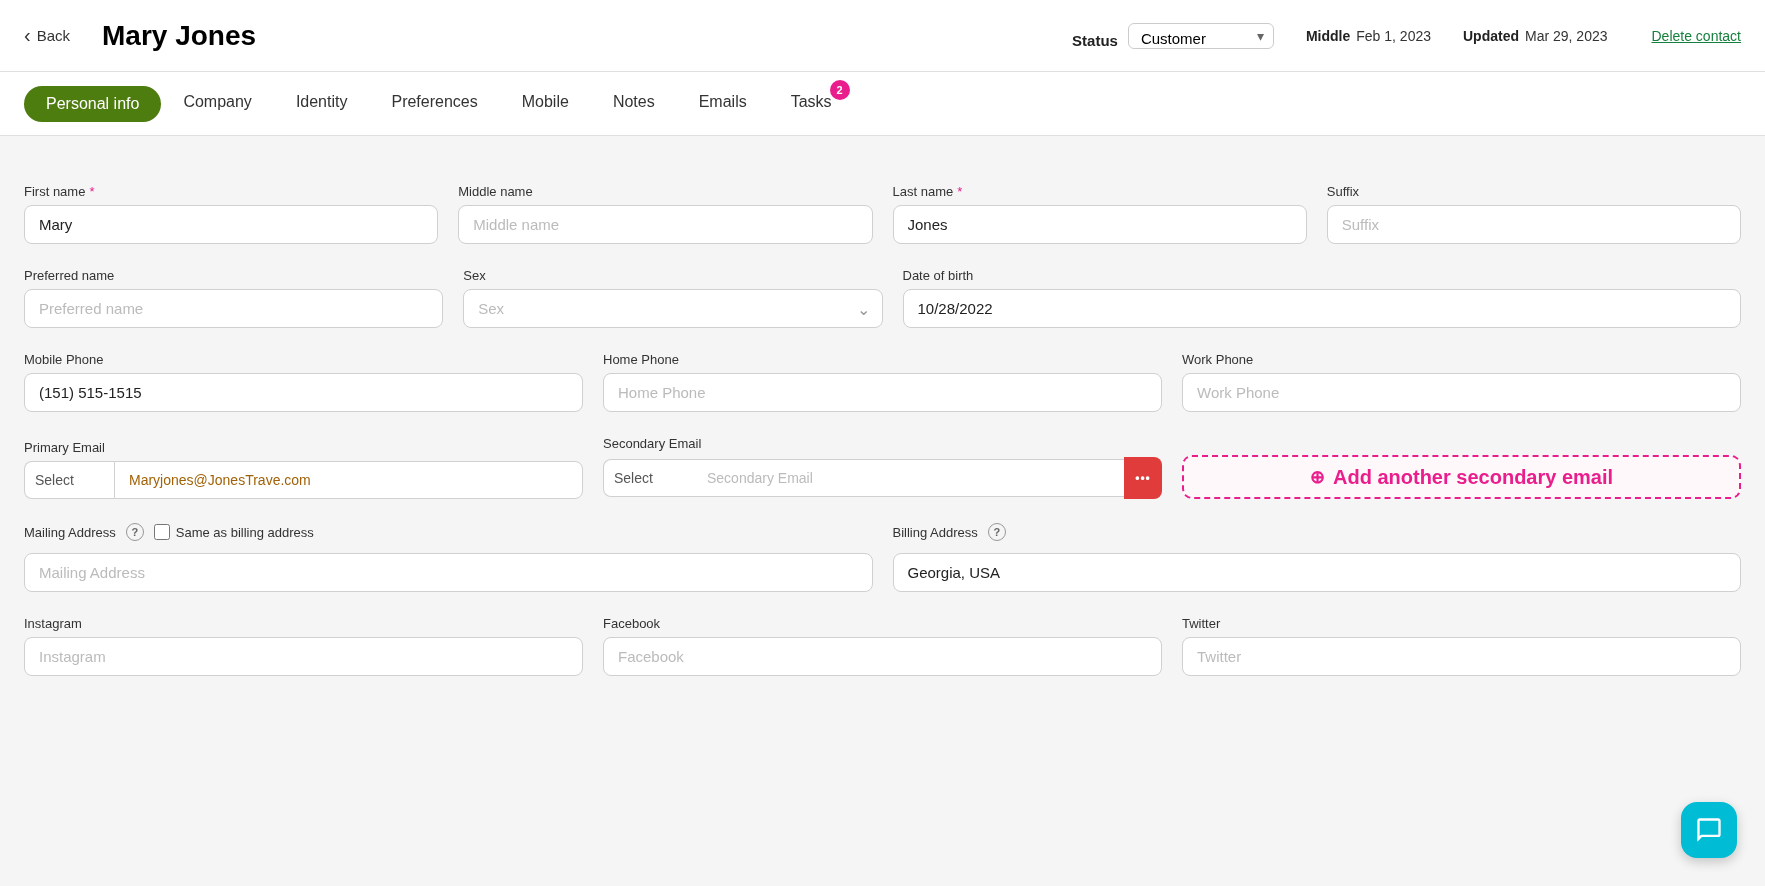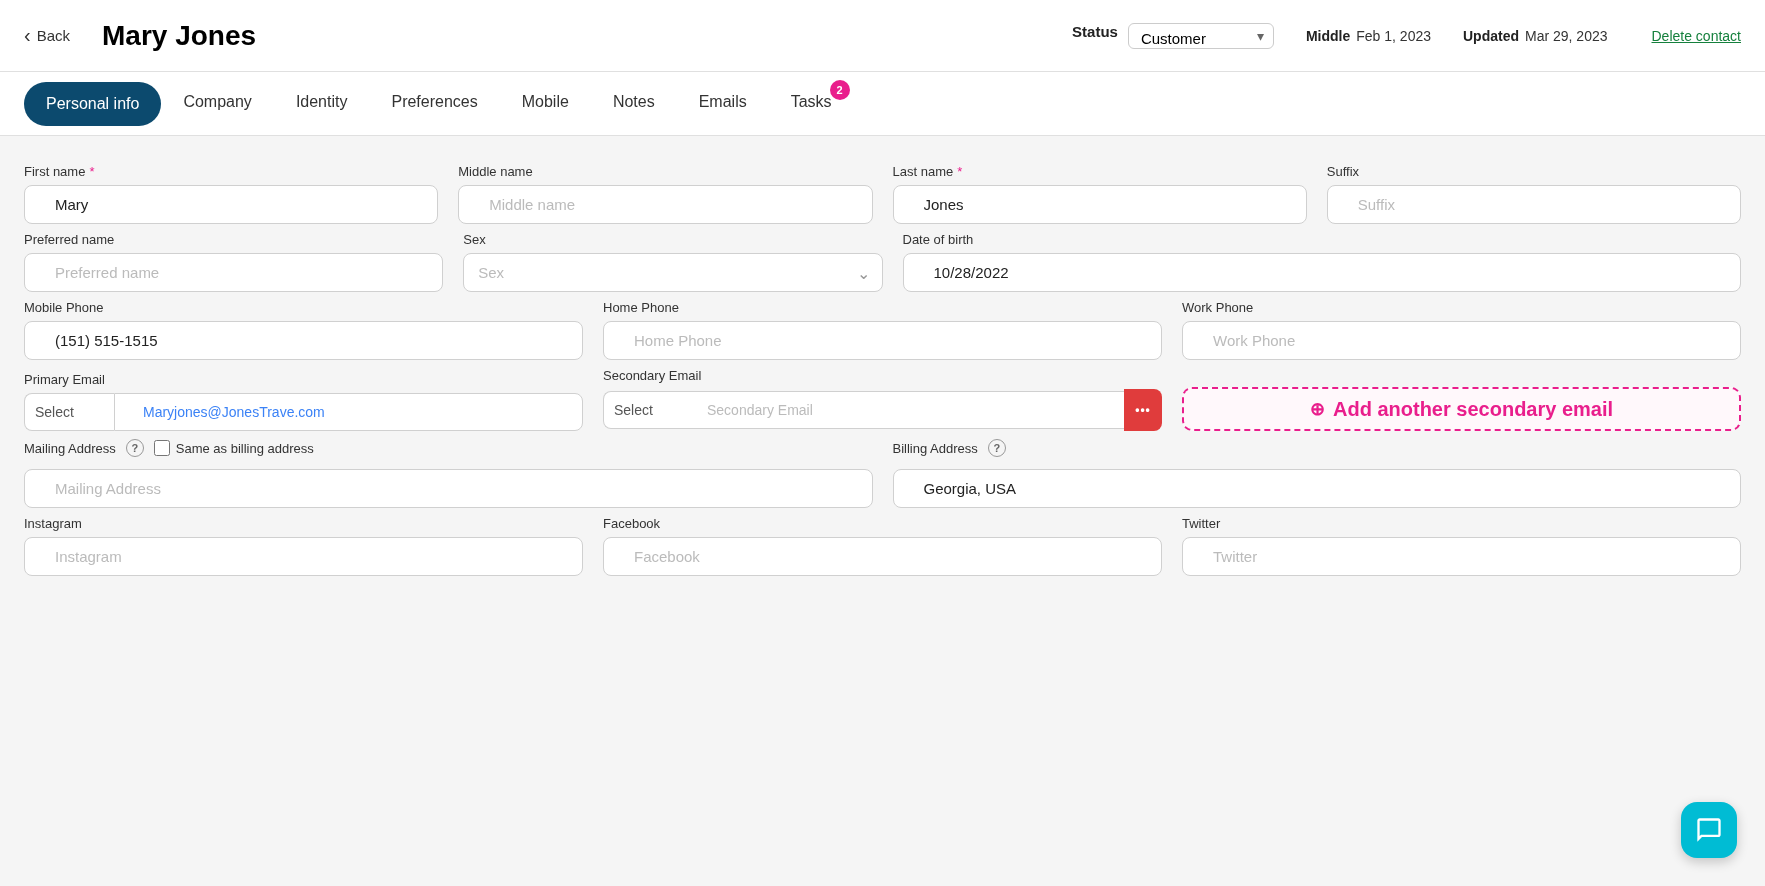--- a/index.html
+++ b/index.html
@@ -16,21 +16,21 @@
       height: 72px;
     }
     .back-link {
       display: flex; align-items: center; gap: 6px;
       color: #333; text-decoration: none; font-size: 15px; cursor: pointer;
     }
     .contact-name {
       font-size: 28px; font-weight: 700; color: #000000; margin-right: auto;
     }
     .status-group {
-      display: flex; align-items: flex-start; gap: 10px;
+      display: flex; align-items: flex-end; gap: 10px;
     }
     .status-label { font-weight: 600; font-size: 15px; }
     .status-select {
       border: 1.5px solid #ccc; border-radius: 6px; padding: 6px 32px 1px 12px;
       font-size: 15px; background: #fff; appearance: none; cursor: pointer;
       min-width: 140px; position: relative;
     }
     .status-select-wrap { position: relative; }
     .status-select-wrap::after {
       content: '▾'; position: absolute; right: 10px; top: 50%; transform: translateY(-50%);
@@ -48,37 +48,38 @@
       padding: 0 24px;
       display: flex; align-items: center; gap: 0;
       height: 64px;
     }
     .tab {
       padding: 0 22px; height: 64px; display: flex; align-items: center;
       font-size: 16px; font-weight: 500; color: #333; cursor: pointer;
       border-bottom: 3px solid transparent; position: relative;
     }
     .tab.active {
-      background: #0c4a6e; color: #fff; border-radius: 24px;
-      height: 44px; border-bottom: none; margin-top: 0;
+      background: #4d7c0f; color: #fff; border-radius: 24px;
+      height: 36px; border-bottom: none; margin-top: 0;
     }
     .tab-badge {
       background: #e91e8c; color: #fff; border-radius: 50%;
       width: 20px; height: 20px; font-size: 11px; font-weight: 700;
       display: flex; align-items: center; justify-content: center;
       position: absolute; top: 8px; right: 4px;
     }
 
     
     .main-content {
       padding: 28px 24px; background: #f5f5f5; min-height: calc(100vh - 136px);
     }
     .form-grid {
       display: grid;
-      gap: 8px;
+      gap: 24px;
+      margin-top: 20px;
     }
     .form-row {
       display: grid;
       grid-template-columns: repeat(4, 1fr);
       gap: 20px;
       align-items: start;
     }
     .form-row-3 {
       display: grid;
       grid-template-columns: repeat(3, 1fr);
@@ -86,21 +87,21 @@
       align-items: start;
     }
     .form-field { display: flex; flex-direction: column; gap: 6px; }
     .field-label {
       font-size: 13px; font-weight: 500; color: #333;
       display: flex; align-items: center; gap: 4px;
     }
     .required { color: #e91e8c; }
     .field-input {
       border: 1.5px solid #d0d0d0; border-radius: 8px;
-      padding: 10px 30px; font-size: 15px; background: #fff;
+      padding: 10px 14px; font-size: 15px; background: #fff;
       outline: none; color: #222; width: 100%;
     }
     .field-input::placeholder { color: #bbb; }
 
     .select-input {
       border: 1.5px solid #d0d0d0; border-radius: 8px;
       padding: 10px 32px 10px 14px; font-size: 15px; background: #fff;
       outline: none; color: #bbb; width: 100%; appearance: none; cursor: pointer;
     }
 
@@ -114,22 +115,22 @@
     .email-field-group { display: flex; flex-direction: column; gap: 6px; }
     .email-input-row { display: flex; align-items: center; gap: 0; }
     .email-select {
       border: 1.5px solid #d0d0d0; border-radius: 8px 0 0 8px;
       padding: 10px 10px; font-size: 14px; background: #fff;
       outline: none; color: #555; min-width: 90px; appearance: none; cursor: pointer;
       border-right: none;
     }
     .email-text-input {
       border: 1.5px solid #d0d0d0; border-radius: 0 8px 8px 0;
-      padding: 10px 28px; font-size: 14px; background: #fff;
-      outline: none; color: #3b82f6; flex: 1;
+      padding: 10px 14px; font-size: 14px; background: #fff;
+      outline: none; color: #a16207; flex: 1;
     }
     .email-text-input::placeholder { color: #bbb; }
     .secondary-email-wrap { display: flex; align-items: center; gap: 0; }
     .secondary-email-select {
       border: 1.5px solid #d0d0d0; border-radius: 8px 0 0 8px;
       padding: 10px 10px; font-size: 14px; background: #fff;
       outline: none; color: #555; min-width: 90px; appearance: none; cursor: pointer;
       border-right: none;
     }
     .secondary-email-input {

